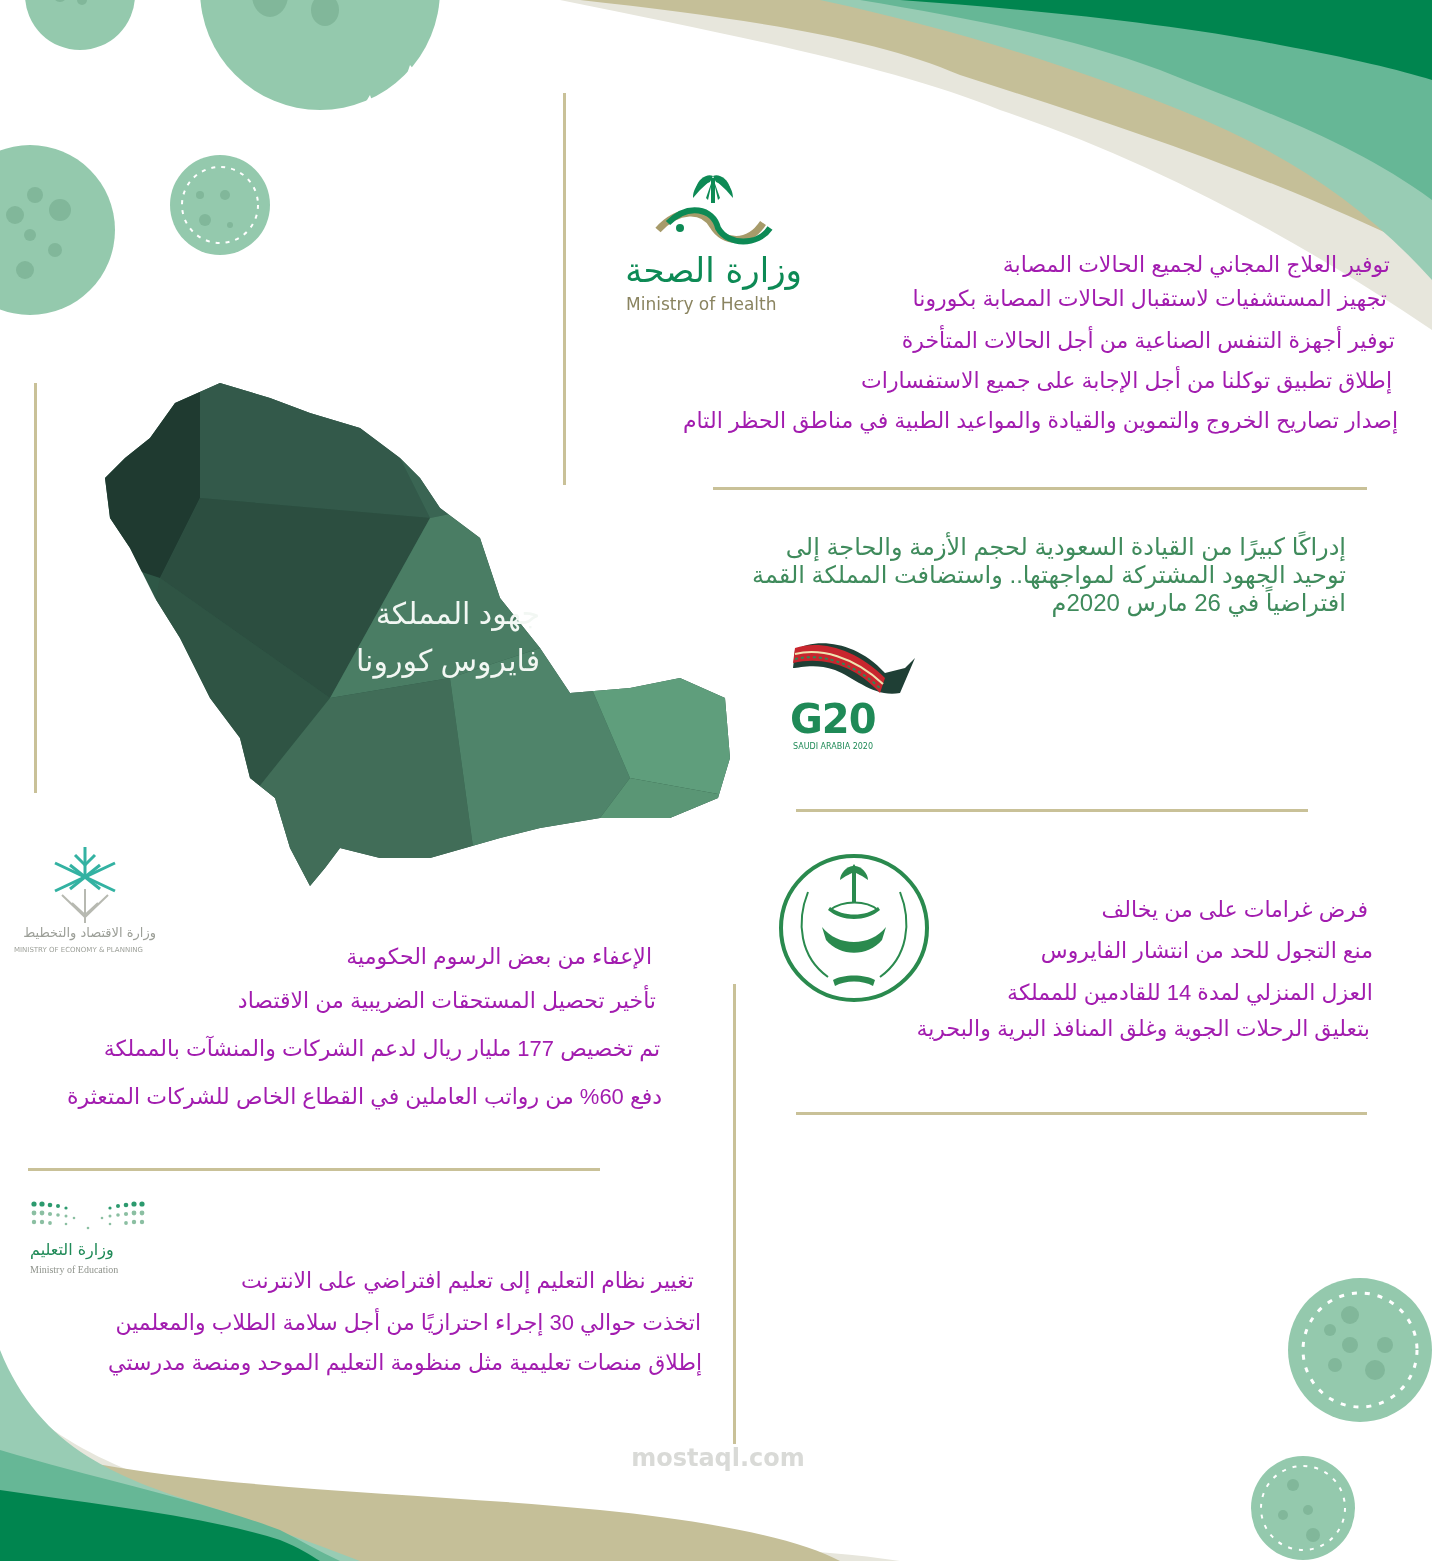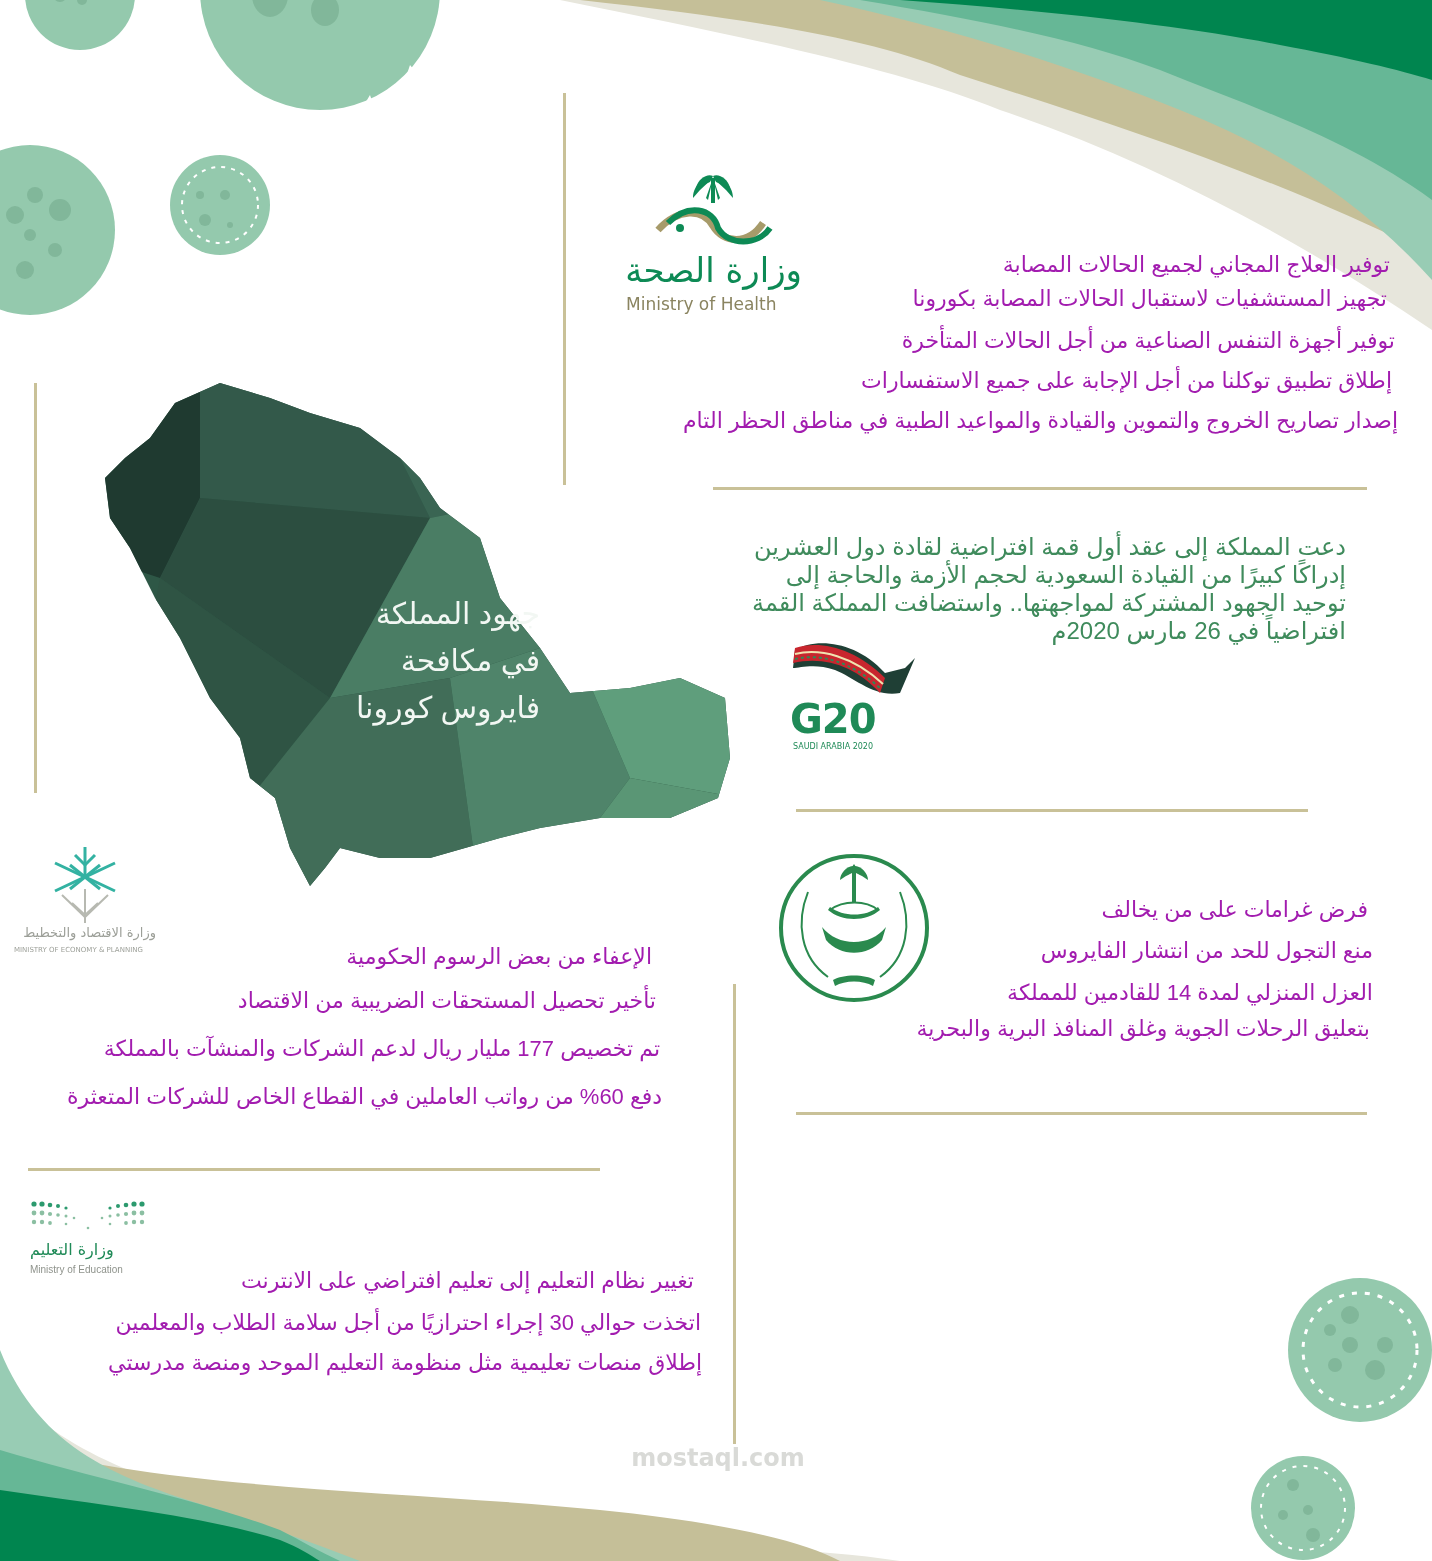--- a/index.html
+++ b/index.html
@@ -128,21 +128,20 @@
     <polygon points="330,140 430,120 470,260 350,300 230,320" fill="#4a7d64"></polygon>
     <polygon points="60,200 230,320 150,420 40,300" fill="#2f5444"></polygon>
     <polygon points="230,320 350,300 380,520 200,520 150,420" fill="#416d58"></polygon>
     <polygon points="350,300 470,260 530,400 440,520 380,520" fill="#4f846a"></polygon>
     <polygon points="470,260 640,280 640,420 530,400" fill="#5f9e7c"></polygon>
     <polygon points="530,400 640,420 640,520 440,520" fill="#5a9675"></polygon>
   </g>
 </svg>
 <div class="map-title" style="left:290px;top:590px;width:250px">
   <div>جهود المملكة</div>
-  <div>في مكافحة</div>
   <div>فايروس كورونا</div>
 </div>
 
 <div class="abs" style="left:620px;top:168px;width:190px;height:150px">
   <svg style="position:absolute;left:28px;top:0" width="130" height="80" viewBox="0 0 130 80">
     <g fill="#0d8a55">
       <path d="M65,10 L58,30 L60,32 Z"></path>
         <path d="M65,10 L72,30 L70,32 Z"></path>
       <path d="M65,10 C55,8 45,18 45,30 L52,22 Z"></path>
         <path d="M65,10 C75,8 85,18 85,30 L78,22 Z"></path>
@@ -158,21 +157,20 @@
   <div style="position:absolute;left:6px;top:126px;font-size:17px;color:#8a8460;font-family:'DejaVu Sans',sans-serif;white-space:nowrap">Ministry of Health</div>
 </div>
 
 <div class="txt" style="right:42px;top:252px;font-size:22px">توفير العلاج المجاني لجميع الحالات المصابة</div>
 <div class="txt" style="right:45px;top:286px;font-size:22px">تجهيز المستشفيات لاستقبال الحالات المصابة بكورونا</div>
 <div class="txt" style="right:37px;top:328px;font-size:22px">توفير أجهزة التنفس الصناعية من أجل الحالات المتأخرة</div>
 <div class="txt" style="right:40px;top:368px;font-size:22px">إطلاق تطبيق توكلنا من أجل الإجابة على جميع الاستفسارات</div>
 <div class="txt" style="right:34px;top:408px;font-size:22px">إصدار تصاريح الخروج والتموين والقيادة والمواعيد الطبية في مناطق الحظر التام</div>
 
 <div class="txt" style="right:86px;top:533px;font-size:24px;line-height:28px;color:#3f8b5c">
-  <div>دعت المملكة إلى عقد أول قمة افتراضية لقادة دول العشرين</div>
   <div>إدراكًا كبيرًا من القيادة السعودية لحجم الأزمة والحاجة إلى</div>
   <div>توحيد الجهود المشتركة لمواجهتها.. واستضافت المملكة القمة</div>
   <div>افتراضياً في 26 مارس 2020م</div>
 </div>
 <div class="abs" style="left:785px;top:638px;width:140px;height:120px">
   <svg style="position:absolute;left:0;top:0" width="140" height="70" viewBox="0 0 140 70">
     <path d="M10,12 C30,0 70,2 100,35 L120,30 L130,20 L115,55 C90,60 70,40 50,32 C30,25 15,30 8,30 Z" fill="#1f3f35"></path>
     <path d="M10,10 C35,2 70,10 100,40 L95,55 C70,28 40,18 8,25 Z" fill="#c8262e"></path>
     <path d="M10,16 C35,10 68,18 98,46" stroke="#f0e3b0" stroke-width="2" fill="none"></path>
     <path d="M10,21 C35,15 66,23 96,51" stroke="#2e8a57" stroke-width="2" stroke-dasharray="3 3" fill="none"></path>
@@ -261,21 +259,21 @@
         <circle cx="22" cy="25" r="1.9"></circle>
         <circle cx="38" cy="26" r="1.3"></circle>
         <circle cx="60" cy="30" r="1.3"></circle>
         <circle cx="82" cy="26" r="1.3"></circle>
         <circle cx="98" cy="25" r="1.9"></circle>
         <circle cx="106" cy="24" r="2.2"></circle>
         <circle cx="114" cy="24" r="2.2"></circle>
     </g>
   </svg>
   <div style="position:absolute;left:2px;top:42px;font-size:16px;color:#1f8a57;direction:rtl;white-space:nowrap;font-family:'DejaVu Sans',sans-serif">وزارة التعليم</div>
-  <div style="position:absolute;left:2px;top:66px;font-size:10px;color:#8f938c;white-space:nowrap;font-family:Liberation Sans, sans-serif">Ministry of Education</div>
+  <div style="position:absolute;left:2px;top:66px;font-size:10px;color:#8f938c;white-space:nowrap;font-family:Liberation Serif, serif">Ministry of Education</div>
 </div>
 
 <div class="txt" style="right:738px;top:1268px;font-size:22px">تغيير نظام التعليم إلى تعليم افتراضي على الانترنت</div>
 <div class="txt" style="right:731px;top:1310px;font-size:22px">اتخذت حوالي 30 إجراء احترازيًا من أجل سلامة الطلاب والمعلمين</div>
 <div class="txt" style="right:730px;top:1350px;font-size:22px">إطلاق منصات تعليمية مثل منظومة التعليم الموحد ومنصة مدرستي</div>
 
 <div class="watermark" style="left:628px;top:1445px;width:180px">
   <div style="font-size:24px;font-weight:bold;line-height:26px">mostaql.com</div>
 </div>
 

